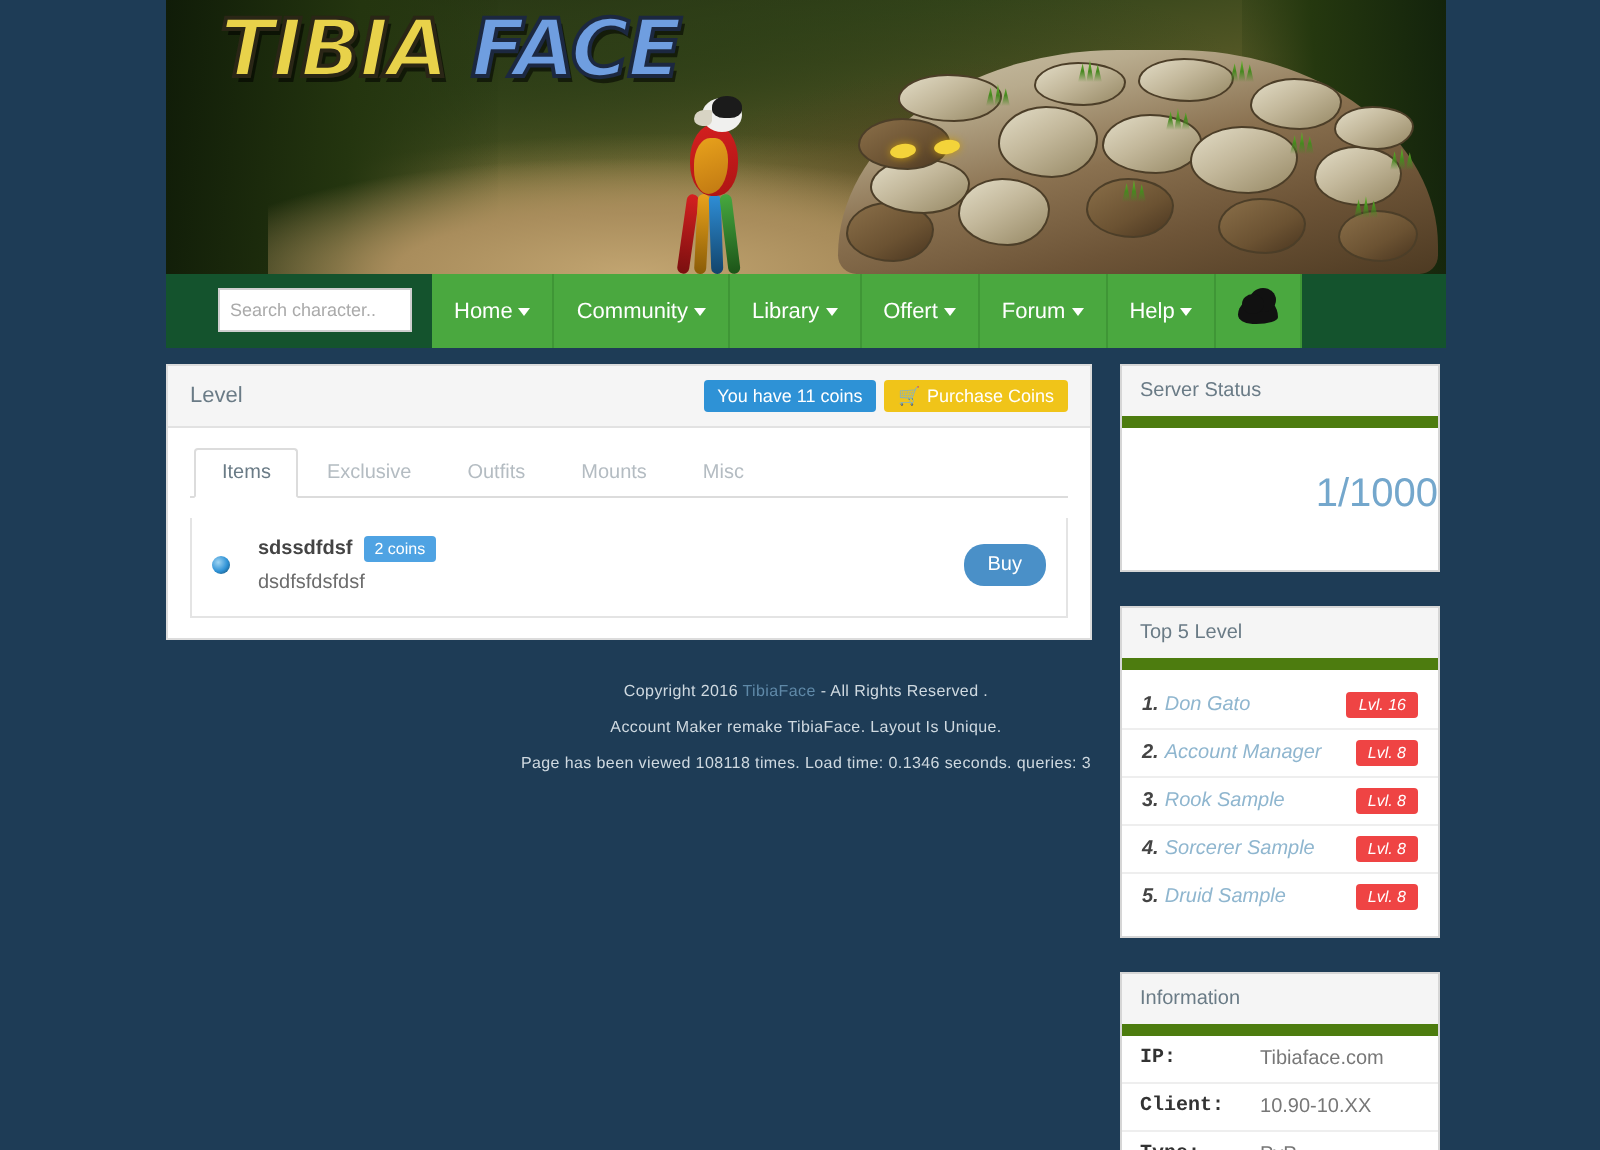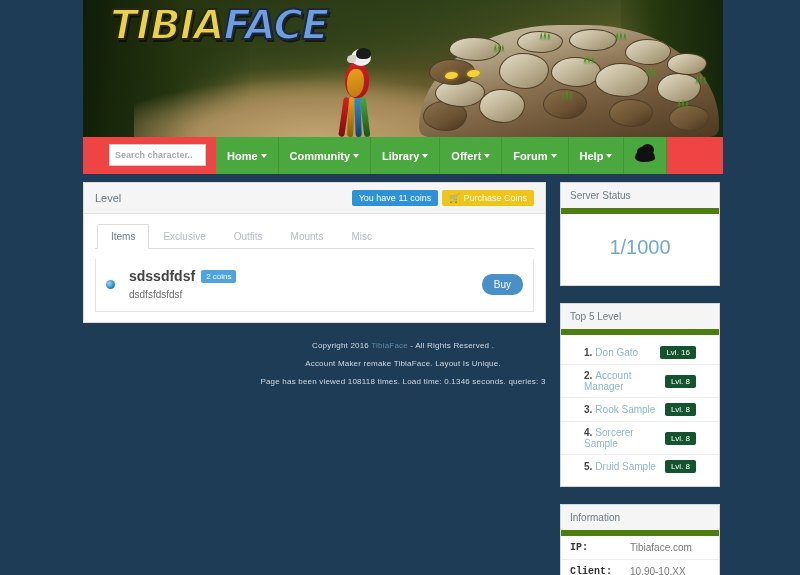--- a/index.html
+++ b/index.html
@@ -66,27 +66,26 @@
   .tail-f { position: absolute; width: 6px; height: 40px; bottom: 0; border-radius: 3px; }
   
   .logo {
     position: absolute; left: 27px; top: 5px;
     font-family: "DejaVu Sans", sans-serif;
     font-size: 40px; font-weight: bold; font-style: italic;
     letter-spacing: -1px; line-height: 1;
     white-space: nowrap;
   }
   .logo .t1 { color: #e8d24a; -webkit-text-stroke: 2px #2a2616; text-shadow: 2px 3px 0 rgba(0,0,0,.55); }
-  .logo .t2 { color: #6f9ee0; -webkit-text-stroke: 2px #1c2840; text-shadow: 2px 3px 0 rgba(0,0,0,.55); }
+  .logo .t2 { color: #6f9ee0; -webkit-text-stroke: 2px #1c2840; text-shadow: 2px 3px 0 rgba(0,0,0,.55); margin-left: 12px; }
 
   
   .navbar {
     position: absolute; left: 83px; top: 137px; width: 640px; height: 37px;
-    background: #ef4444;
-    font-weight: bold;
+    background: #14532d;
   }
   .nav-search {
     position: absolute; left: 26px; top: 7px; width: 97px; height: 22px;
     background: #fff; border: 1px solid #cfcfcf;
     font-size: 9px; color: #aaa; padding: 0 5px; line-height: 20px;
     font-family: "Liberation Sans", sans-serif;
   }
   .nav-items { position: absolute; left: 133px; top: 0; height: 37px; display: flex; }
   .nav-item {
     height: 37px; padding: 0 11px;
@@ -146,44 +145,44 @@
   }
   .item-list { border: 1px solid #e4e4e4; border-top: none; margin-top: 10px; }
   .item-row { display: flex; align-items: center; padding: 9px 10px 11px 10px; }
   .item-sprite {
     width: 9px; height: 9px; border-radius: 50%;
     background: radial-gradient(circle at 35% 35%, #9fd4f2 0%, #2e92d6 55%, #14435f 100%);
     margin-right: 14px; flex: none;
   }
   .item-info { flex: 1; }
   .item-title-row { display: flex; align-items: center; gap: 6px; }
-  .item-name { font-size: 14px; color: #444; font-weight: bold; text-align: center; }
+  .item-name { font-size: 10px; color: #444; font-weight: bold; text-align: center; }
   .badge-price { background: #4fa3e3; color: #fff; font-size: 8px; padding: 2px 5px; border-radius: 2px; }
   .item-desc { font-size: 10px; color: #6c6c6c; margin-top: 5px; }
   .btn-buy {
     background: #4a90c8; color: #fff; font-size: 10px;
     padding: 5px 12px; border-radius: 10px; cursor: pointer; border: none;
     font-family: "Liberation Sans", sans-serif;
   }
 
   
   .sidebar { position: absolute; left: 477px; top: 0; width: 160px; }
   .side-panel { background: #fff; border: 1px solid #d6d6d6; margin-bottom: 17px; }
   .side-head { background: #f5f5f5; border-bottom: 6px solid #4d7c0f; padding: 7px 9px; font-size: 10px; color: #6a7b86; }
-  .server-count { text-align: center; font-size: 20px; color: #74a7cc; padding: 22px 0 26px 0; }
+  .server-count { text-align: right; font-size: 20px; color: #74a7cc; padding: 22px 0 26px 0; }
 
   .top-list { padding: 6px 0 8px 0; }
   .top-row {
     display: flex; align-items: center; justify-content: space-between;
-    padding: 5px 23px; border-bottom: 1px solid #eee; font-size: 10px;
+    padding: 5px 10px; border-bottom: 1px solid #eee; font-size: 10px; font-style: italic;
   }
   .top-row:last-child { border-bottom: none; }
   .top-rank { color: #444; font-weight: bold; margin-right: 3px; }
   .top-name { color: #8fb6cf; }
-  .badge-lvl { background: #14532d; color: #fff; font-size: 8px; padding: 2px 6px; border-radius: 2px; white-space: nowrap; text-align: right; }
+  .badge-lvl { background: #ef4444; color: #fff; font-size: 8px; padding: 2px 6px; border-radius: 2px; white-space: nowrap; text-align: right; }
 
   .info-table { width: 100%; border-collapse: collapse; }
   .info-table td { font-size: 10px; padding: 6px 9px; border-bottom: 1px solid #eee; }
   .info-key { color: #333; font-weight: bold; width: 52px; font-family: Liberation Mono, monospace; }
   .info-val { color: #777; }
 
   
   .footer { position: absolute; left: 83px; top: 341px; width: 640px; text-align: center; }
   .footer div { font-size: 8px; color: #cfd9e0; margin-bottom: 9px; letter-spacing: .2px; }
   .footer .brand { color: #5f89a8; }

